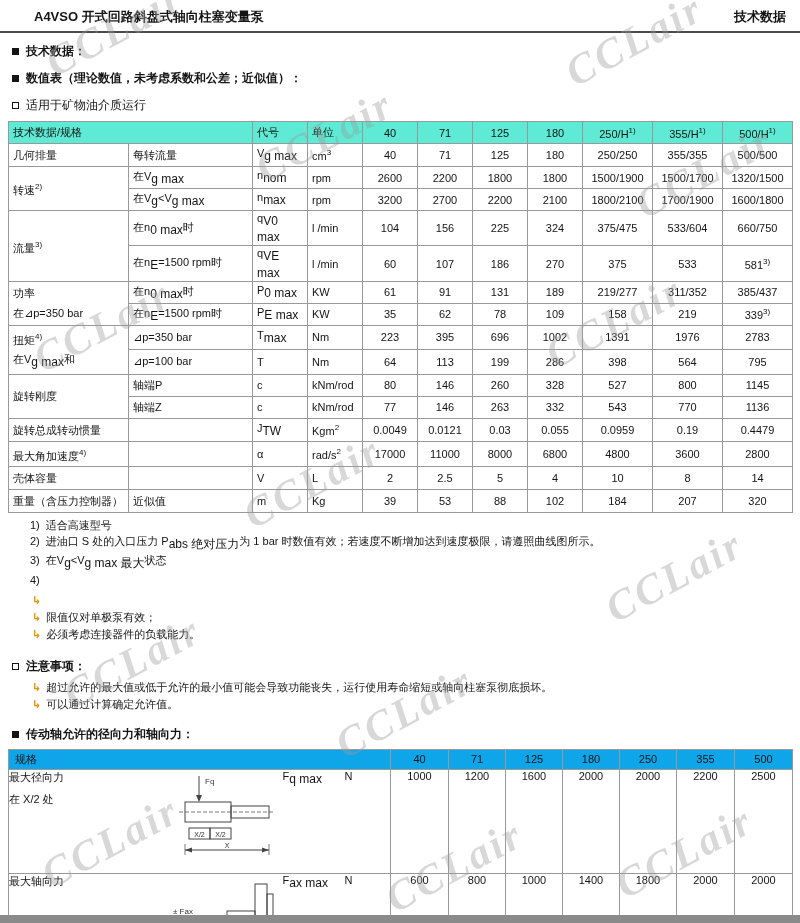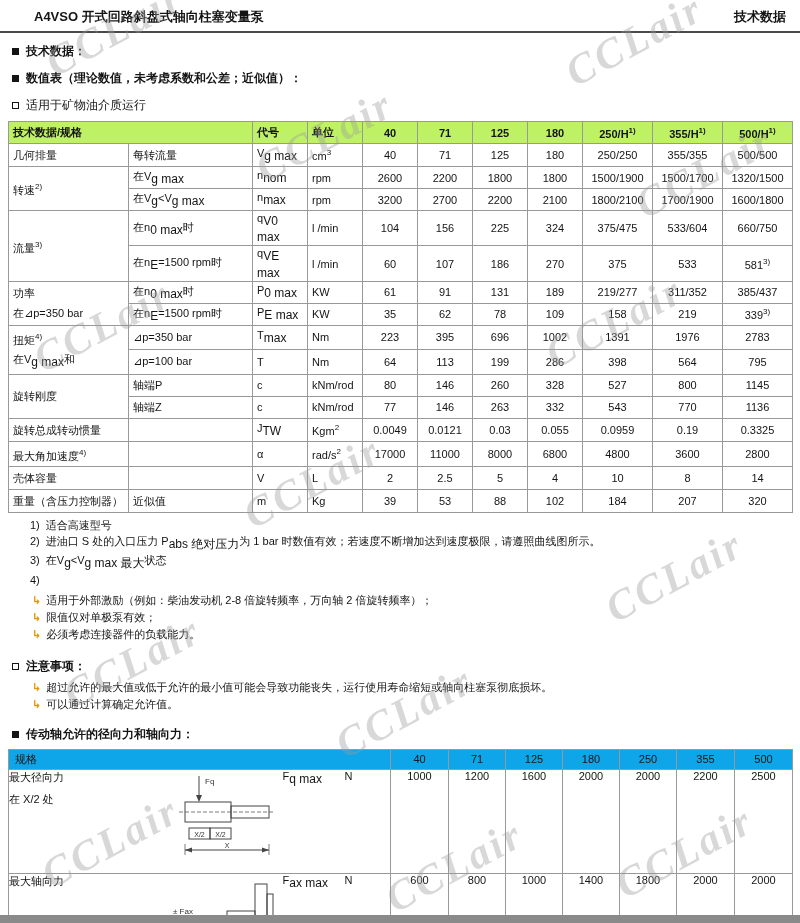--- a/index.html
+++ b/index.html
@@ -12,21 +12,21 @@
   
   .sec{display:flex;align-items:center;gap:7px;margin:10px 0 0 12px;font-size:12px;}
   .sec.bold{font-weight:bold;}
   .sq{width:7px;height:7px;flex:none;display:inline-block;}
   .sq.filled{background:#141414;}
   .sq.hollow{width:5px;height:5px;border:1px solid #141414;background:#fff;}
   
   table{border-collapse:collapse;table-layout:fixed;}
   .main-table{width:784px;margin:7px 8px 0 8px;font-size:11px;}
   .main-table th,.main-table td{border:1px solid #999;padding:1px 4px;overflow:hidden;}
-  .main-table thead th{background:#bef264;height:19px;font-weight:bold;text-align:center;margin-top:24px;}
+  .main-table thead th{background:#5eead4;height:19px;font-weight:normal;text-align:center;margin-top:24px;}
   .main-table thead th.h-left{text-align:left;}
   .main-table td{height:19px;vertical-align:middle;}
   .c-group{padding-left:5px;vertical-align:top;line-height:20px;padding-top:2px;}
   .c-sub{padding-left:6px;}
   .c-code,.c-unit{padding-left:5px;}
   .c-val{text-align:center;}
   sub{font-size:12px;vertical-align:sub;}
   sup{font-size:8px;vertical-align:super;}
   
   .notes-block{margin:5px 0 0 30px;font-size:11px;line-height:15px;}
@@ -250,21 +250,21 @@
           <td class="c-group">旋转总成转动惯量</td>
           <td class="c-sub"></td>
           <td class="c-code">J<sub>TW</sub></td>
           <td class="c-unit">Kgm<sup>2</sup></td>
           <td class="c-val">0.0049</td>
           <td class="c-val">0.0121</td>
           <td class="c-val">0.03</td>
           <td class="c-val">0.055</td>
           <td class="c-val">0.0959</td>
           <td class="c-val">0.19</td>
-          <td class="c-val">0.3325</td>
+          <td class="c-val">0.4479</td>
         </tr>
         <tr>
           <td class="c-group">最大角加速度<sup>4)</sup></td>
           <td class="c-sub"></td>
           <td class="c-code">α</td>
           <td class="c-unit">rad/s<sup>2</sup></td>
           <td class="c-val">17000</td>
           <td class="c-val">11000</td>
           <td class="c-val">8000</td>
           <td class="c-val">6800</td>
@@ -314,21 +314,20 @@
         <span class="note-marker">3)</span>
         <span>在V<sub>g</sub>&lt;V<sub>g max 最大</sub>状态</span>
       </div>
       <div class="note-line">
         <span class="note-marker">4)</span>
       </div>
     </div>
   <div class="notes-block">
       <div class="arrow-line">
         <span class="arrow-glyph">↳</span>
-        <span>适用于外部激励（例如：柴油发动机 2-8 倍旋转频率，万向轴 2 倍旋转频率）；</span>
       </div>
       <div class="arrow-line">
         <span class="arrow-glyph">↳</span>
         <span>限值仅对单极泵有效；</span>
       </div>
       <div class="arrow-line">
         <span class="arrow-glyph">↳</span>
         <span>必须考虑连接器件的负载能力。</span>
       </div>
     </div>

